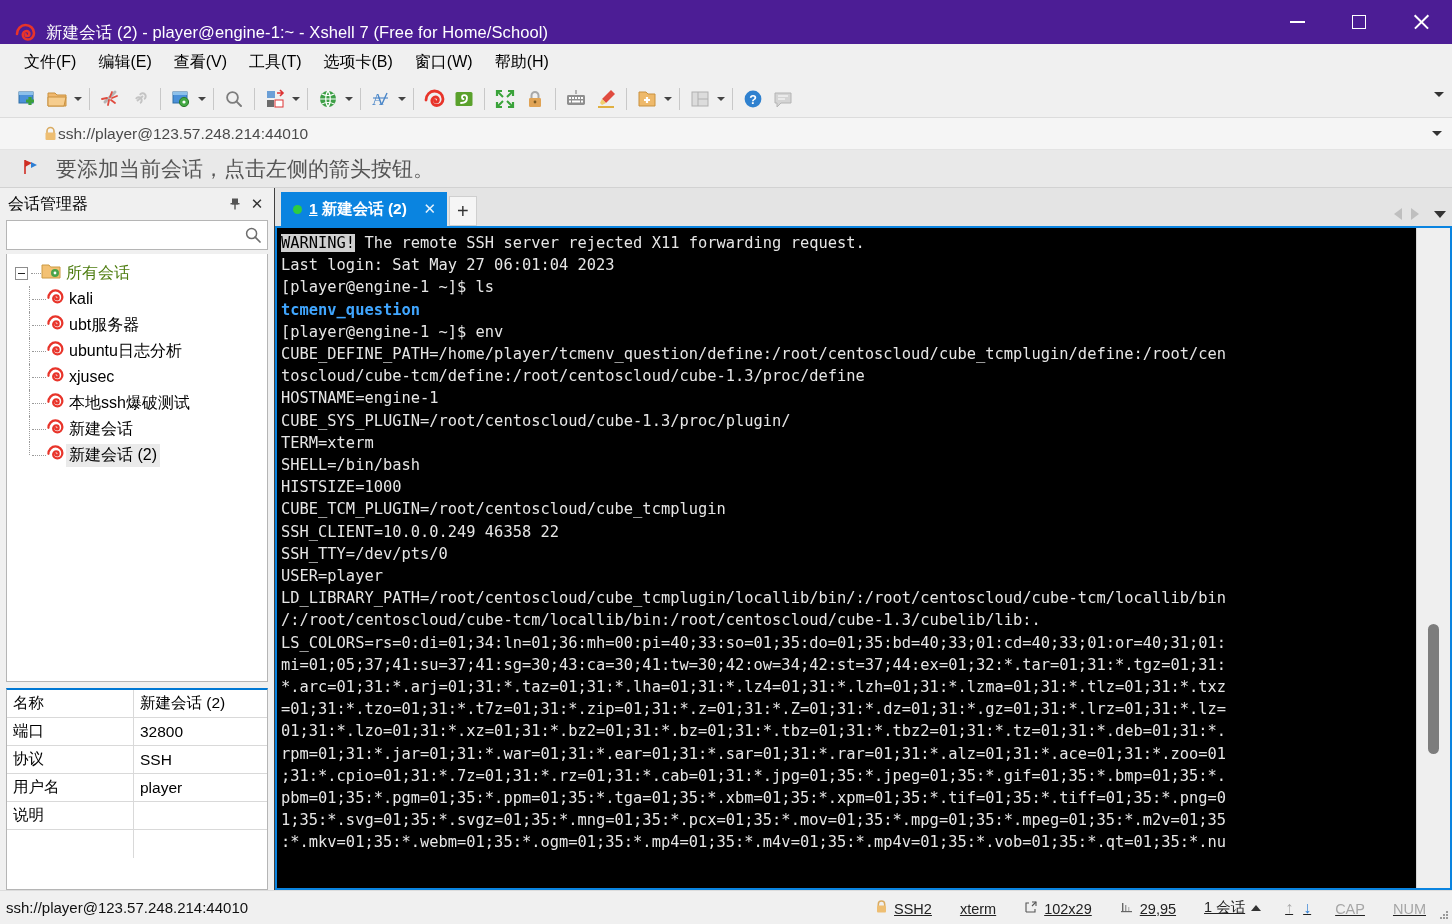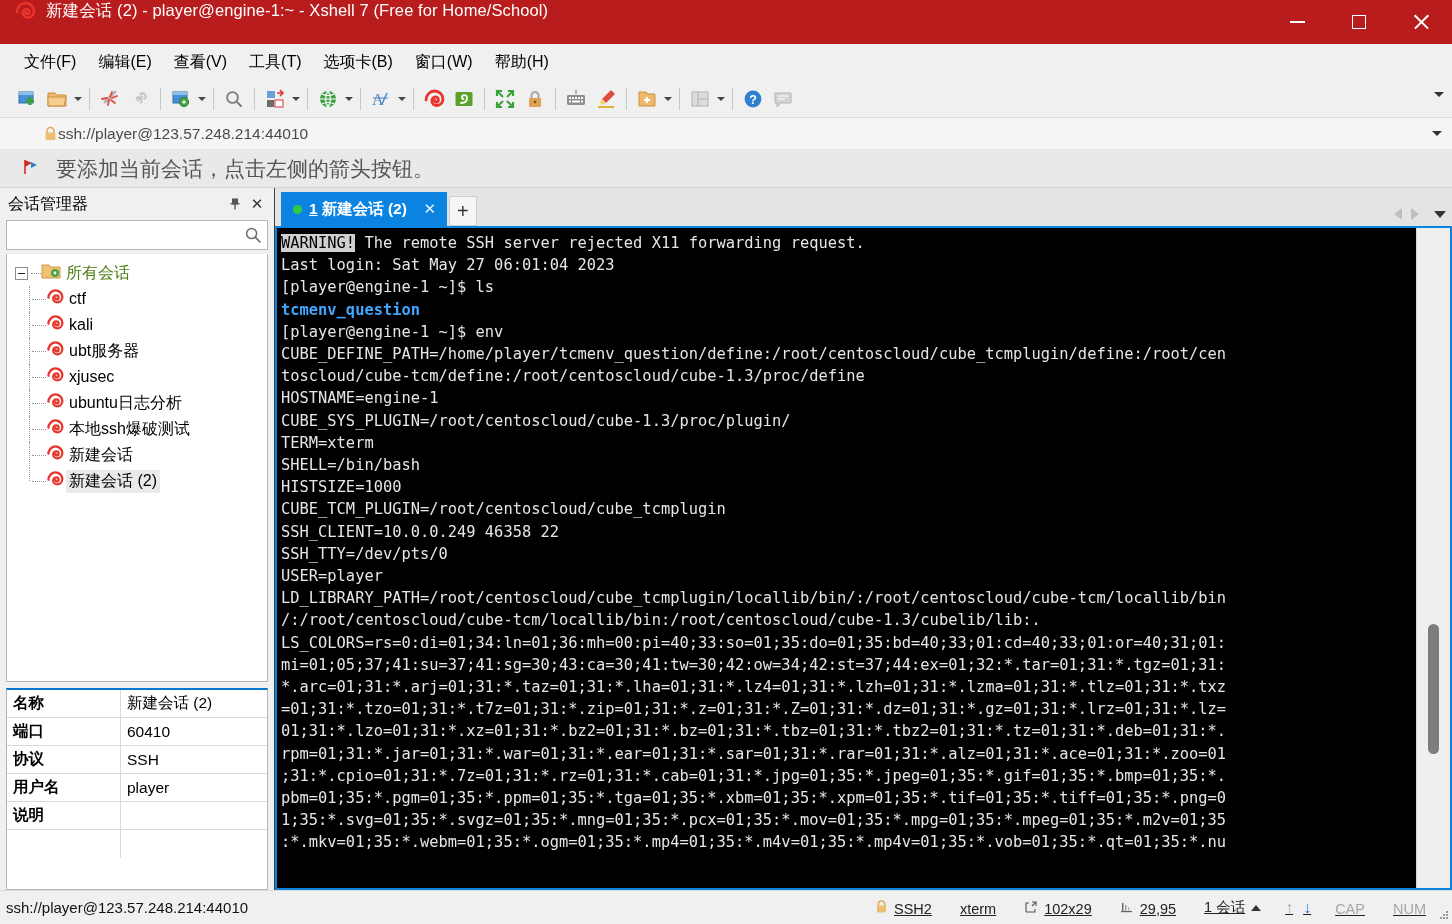--- a/index.html
+++ b/index.html
@@ -13,22 +13,22 @@
   #app {
     width: 1452px; height: 924px;
     position: relative;
     display: flex; flex-direction: column;
     background: #f0f0f0;
   }
 
   
   .titlebar {
     height: 44px;
-    background: #b91c1c;
-    display: flex; align-items: flex-start;
+    background: #4c1d95;
+    display: flex; align-items: flex-end;
     flex: none;
     position: relative;
   }
   .titlebar .tb-icon {
     margin-left: 14px; margin-right: 10px;
     width: 22px; height: 22px;
     display: flex; align-items: center; justify-content: center;
   }
   .titlebar .tb-text {
     color: #ffffff;
@@ -207,26 +207,25 @@
   .proptable {
     flex: none; height: 202px;
     margin: 6px 6px 0 6px;
     border: 1px solid #b5b5b5;
     background: #fff;
     border-top: 2px solid #0078d4;
     display: flex; flex-direction: column;
   }
   .prow { display: flex; height: 28px; border-bottom: 1px solid #d9d9d9; }
   .pkey {
-    width: 114px; flex: none;
+    width: 127px; flex: none;
     border-right: 1px solid #d9d9d9;
     font-size: 15.5px; color: #000;
     display: flex; align-items: center; padding-left: 6px;
     background: #fff;
-    font-weight: bold;
   }
   .pval {
     flex: 1; font-size: 15.5px; color: #000;
     display: flex; align-items: center; padding-left: 6px;
     overflow: hidden; white-space: nowrap;
   }
 
   
   .main { flex: 1; display: flex; flex-direction: column; min-width: 0; background:#e4e4e4;}
   .tabstrip {
@@ -626,30 +625,20 @@
           <span>
             <svg width="20" height="17" viewBox="0 0 20 17">
               <path d="M1 2h7l1.6 2H19v11H1z" fill="#f3c173" stroke="#cc9a43"></path>
               <circle cx="14" cy="10" r="4" fill="#49a349"></circle>
               <circle cx="14" cy="10" r="1.4" fill="#fff"></circle>
             </svg>
           </span>
           <span class="tree-label">所有会话</span>
         </div>
 
-        <div class="tree-item">
-          <span class="vline"></span>
-          <span class="hline"></span>
-          <span>
-            <svg width="18" height="18" viewBox="0 0 22 22">
-              <path d="M3 12c0-5 4-9 8.5-9S20 6.5 20 11c0 3.6-2.8 6.5-6.2 6.5-2.8 0-5-2.1-5-4.7 0-2.1 1.7-3.8 3.7-3.8 1.6 0 2.9 1.3 2.9 2.8 0 1.2-1 2.2-2.1 2.2-.9 0-1.6-.7-1.6-1.6" fill="none" stroke="#e8342a" stroke-width="2.8" stroke-linecap="round"></path>
-            </svg>
-          </span>
-          <span class="lbl">ctf</span>
-        </div>
 
         <div class="tree-item">
           <span class="vline"></span>
           <span class="hline"></span>
           <span>
             <svg width="18" height="18" viewBox="0 0 22 22">
               <path d="M3 12c0-5 4-9 8.5-9S20 6.5 20 11c0 3.6-2.8 6.5-6.2 6.5-2.8 0-5-2.1-5-4.7 0-2.1 1.7-3.8 3.7-3.8 1.6 0 2.9 1.3 2.9 2.8 0 1.2-1 2.2-2.1 2.2-.9 0-1.6-.7-1.6-1.6" fill="none" stroke="#e8342a" stroke-width="2.8" stroke-linecap="round"></path>
             </svg>
           </span>
           <span class="lbl">kali</span>
@@ -667,32 +656,32 @@
         </div>
 
         <div class="tree-item">
           <span class="vline"></span>
           <span class="hline"></span>
           <span>
             <svg width="18" height="18" viewBox="0 0 22 22">
               <path d="M3 12c0-5 4-9 8.5-9S20 6.5 20 11c0 3.6-2.8 6.5-6.2 6.5-2.8 0-5-2.1-5-4.7 0-2.1 1.7-3.8 3.7-3.8 1.6 0 2.9 1.3 2.9 2.8 0 1.2-1 2.2-2.1 2.2-.9 0-1.6-.7-1.6-1.6" fill="none" stroke="#e8342a" stroke-width="2.8" stroke-linecap="round"></path>
             </svg>
           </span>
-          <span class="lbl">xjusec</span>
+          <span class="lbl">ubuntu日志分析</span>
         </div>
 
         <div class="tree-item">
           <span class="vline"></span>
           <span class="hline"></span>
           <span>
             <svg width="18" height="18" viewBox="0 0 22 22">
               <path d="M3 12c0-5 4-9 8.5-9S20 6.5 20 11c0 3.6-2.8 6.5-6.2 6.5-2.8 0-5-2.1-5-4.7 0-2.1 1.7-3.8 3.7-3.8 1.6 0 2.9 1.3 2.9 2.8 0 1.2-1 2.2-2.1 2.2-.9 0-1.6-.7-1.6-1.6" fill="none" stroke="#e8342a" stroke-width="2.8" stroke-linecap="round"></path>
             </svg>
           </span>
-          <span class="lbl">ubuntu日志分析</span>
+          <span class="lbl">xjusec</span>
         </div>
 
         <div class="tree-item">
           <span class="vline"></span>
           <span class="hline"></span>
           <span>
             <svg width="18" height="18" viewBox="0 0 22 22">
               <path d="M3 12c0-5 4-9 8.5-9S20 6.5 20 11c0 3.6-2.8 6.5-6.2 6.5-2.8 0-5-2.1-5-4.7 0-2.1 1.7-3.8 3.7-3.8 1.6 0 2.9 1.3 2.9 2.8 0 1.2-1 2.2-2.1 2.2-.9 0-1.6-.7-1.6-1.6" fill="none" stroke="#e8342a" stroke-width="2.8" stroke-linecap="round"></path>
             </svg>
           </span>
@@ -723,21 +712,21 @@
 
       </div>
 
       <div class="proptable">
         <div class="prow">
           <div class="pkey">名称</div>
           <div class="pval">新建会话 (2)</div>
         </div>
         <div class="prow">
           <div class="pkey">端口</div>
-          <div class="pval">60410</div>
+          <div class="pval">32800</div>
         </div>
         <div class="prow">
           <div class="pkey">协议</div>
           <div class="pval">SSH</div>
         </div>
         <div class="prow">
           <div class="pkey">用户名</div>
           <div class="pval">player</div>
         </div>
         <div class="prow">

